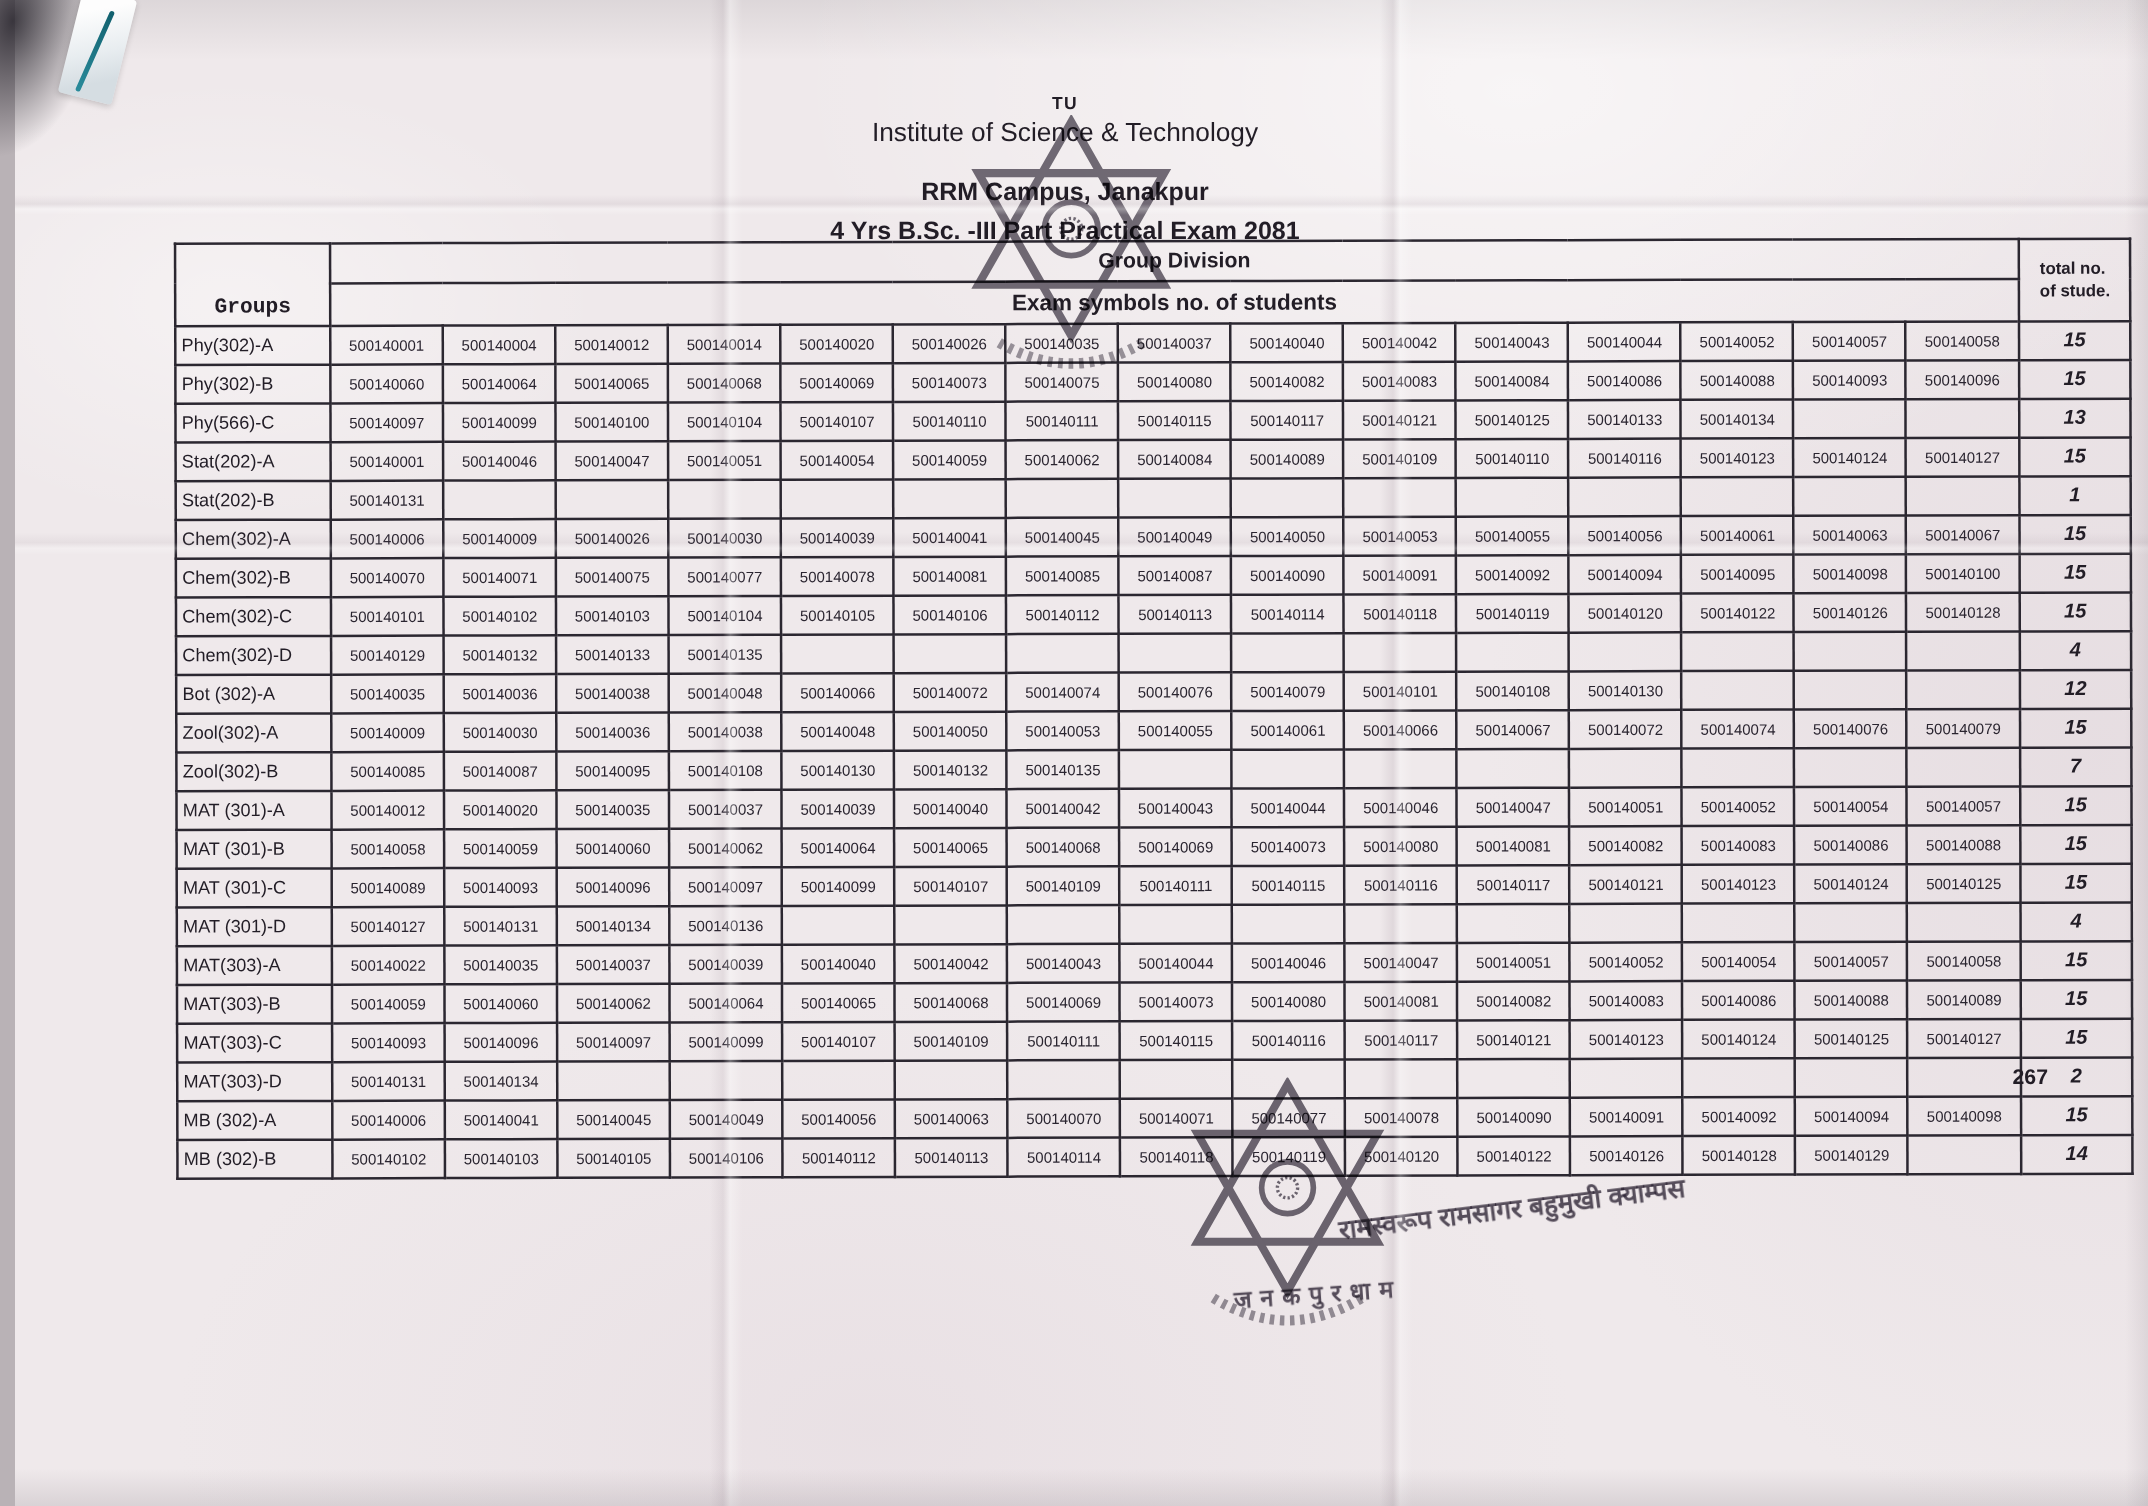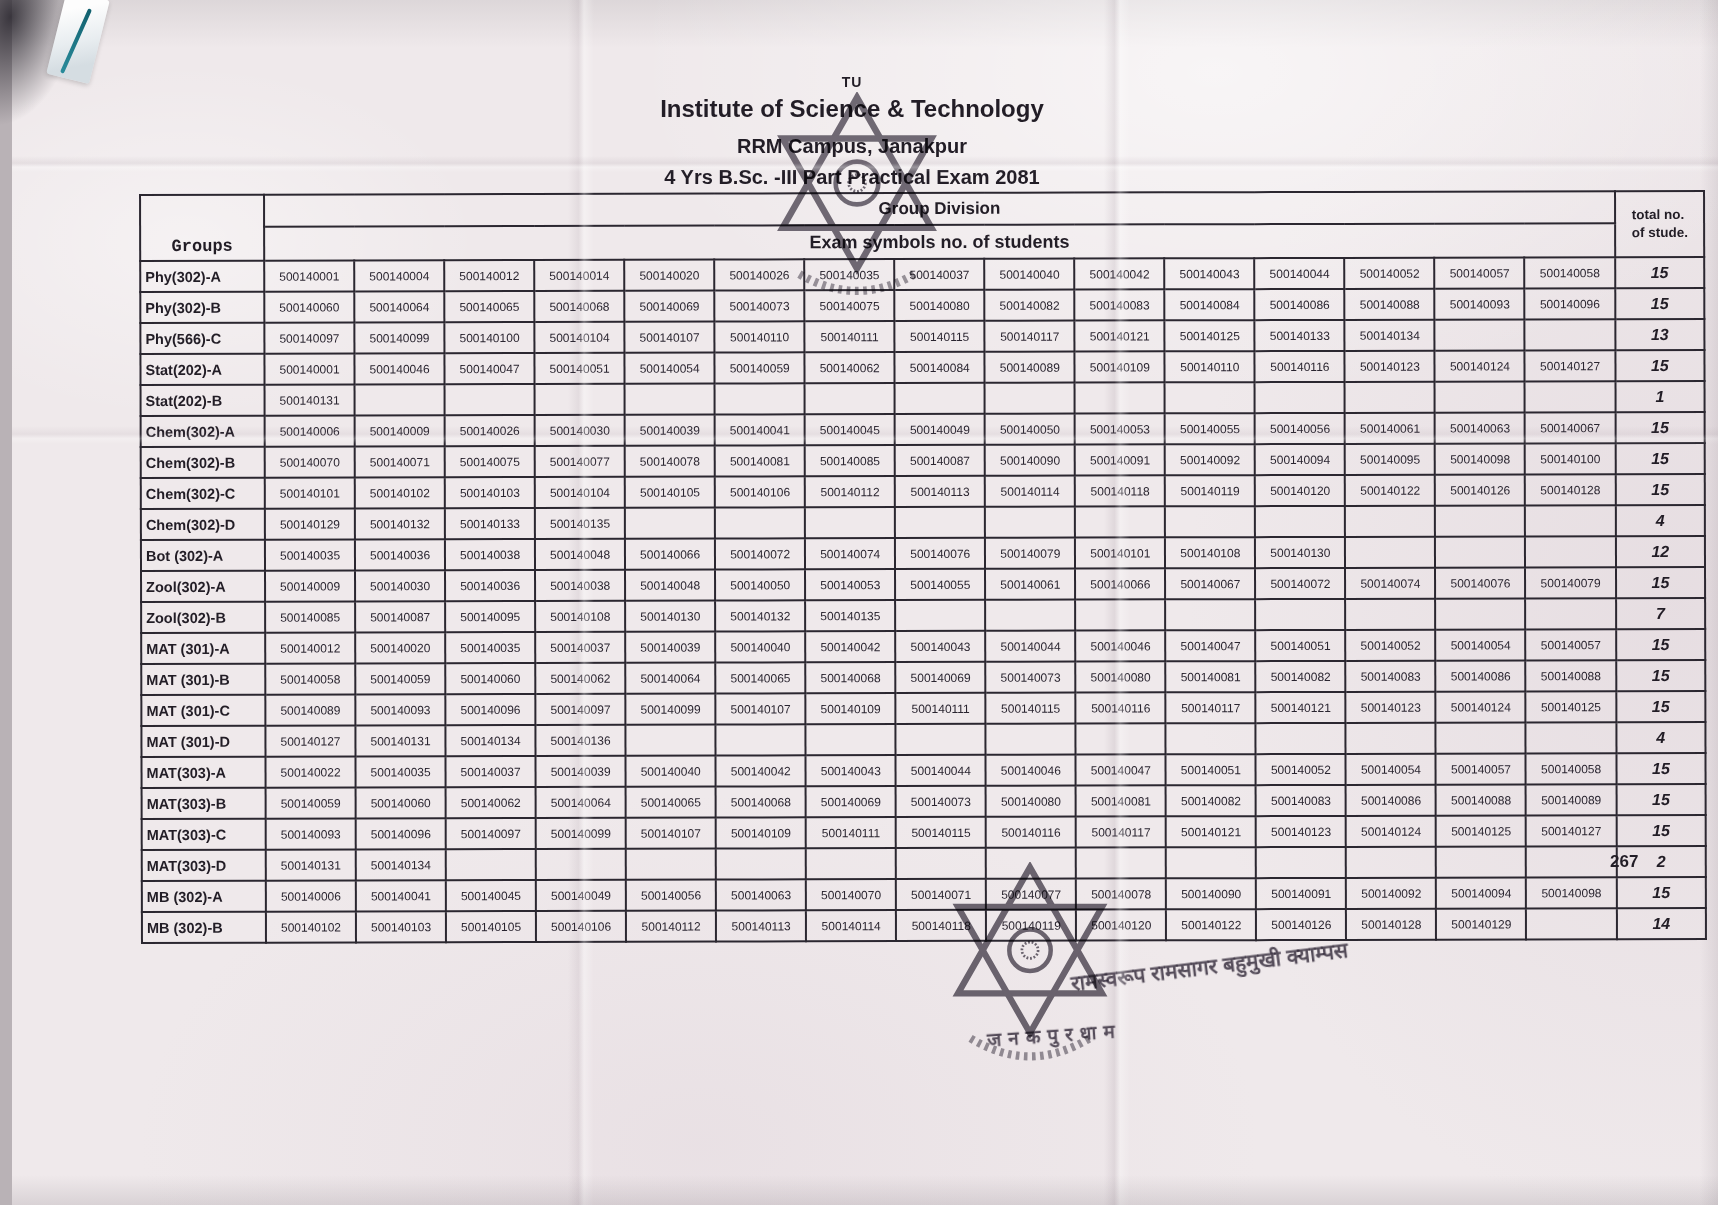--- a/index.html
+++ b/index.html
@@ -18,40 +18,40 @@
     background:radial-gradient(ellipse at 20% 30%, rgba(35,32,40,.85), rgba(35,32,40,0) 65%);
     transform:rotate(10deg);}
   .tape-mark{position:absolute;left:44px;top:-6px;width:44px;height:86px;border-radius:3px;
     background:linear-gradient(155deg,#fdfdfd 20%,#e8edf0 55%,#d5dde2 80%);
     transform:rotate(14deg);box-shadow:0 2px 5px rgba(0,0,0,.18);}
   .teal-line{position:absolute;left:62px;top:6px;width:4px;height:70px;border-radius:2px;
     background:linear-gradient(#11606e,#2a8b9b);transform:rotate(24deg);}
 
   .header{position:absolute;left:340px;top:74px;width:1000px;text-align:center;z-index:3;}
   .tu-line{font-size:14px;font-weight:bold;letter-spacing:1px;}
-  .inst-line{font-size:24px;font-weight:bold;margin-top:5px;}
-  .campus-line{font-size:20px;font-weight:bold;margin-top:12px;}
+  .inst-line{font-size:21px;font-weight:normal;margin-top:5px;}
+  .campus-line{font-size:20px;font-weight:bold;margin-top:24px;}
   .exam-line{font-size:20px;font-weight:bold;margin-top:8px;}
 
   .stamp{position:absolute;z-index:6;mix-blend-mode:multiply;opacity:.85;filter:blur(.4px);}
   .stamp-top{left:752px;top:92px;width:186px;height:223px;}
   .stamp-bottom{left:928px;top:862px;width:180px;height:216px;}
   .stamp-text{position:absolute;z-index:6;color:rgba(45,36,54,.78);mix-blend-mode:multiply;
     filter:blur(.4px);white-space:nowrap;font-weight:bold;}
   .stamp-text1{left:1058px;top:952px;font-size:21px;transform:rotate(-7deg);}
   .stamp-text2{left:975px;top:1022px;font-size:19px;letter-spacing:7px;transform:rotate(-4deg);}
 
   table.grid{position:absolute;left:128px;top:192px;width:1566px;z-index:2;
     border-collapse:collapse;table-layout:fixed;transform:rotate(-0.15deg);}
   table.grid th,table.grid td{border:2px solid #2b2730;}
   th.groups-h{font-size:17px;font-weight:bold;vertical-align:bottom;text-align:center;padding-bottom:4px;font-family:Liberation Mono, monospace;}
   th.gd-h{font-size:17px;font-weight:bold;height:28px;text-align:center;}
   th.sym-h{font-size:18px;font-weight:bold;height:30px;text-align:center;}
   th.tot-h{font-size:13.5px;font-weight:bold;text-align:left;padding-left:16px;line-height:1.35;vertical-align:middle;}
-  td.group-cell{font-weight:bold;font-size:14.5px;padding-left:4px;white-space:nowrap;overflow:hidden;}
+  td.group-cell{font-weight:normal;font-size:14.5px;padding-left:4px;white-space:nowrap;overflow:hidden;}
   td.sym-cell{font-size:12px;text-align:center;height:27px;white-space:nowrap;overflow:hidden;color:#2a2530;}
   td.total-cell{font-weight:bold;font-size:16px;text-align:center;font-style:italic;}
 
   .grand-total{position:absolute;left:1598px;top:852px;width:100px;text-align:left;
     font-size:17px;font-weight:bold;z-index:3;}
 
   .crease{position:absolute;z-index:8;pointer-events:none;}
   .crease-v1{left:556px;top:0;width:26px;height:1205px;
     background:linear-gradient(90deg,transparent,rgba(120,100,115,.10) 40%,rgba(255,255,255,.35) 62%,transparent);}
   .crease-v2{left:1092px;top:0;width:26px;height:1205px;

